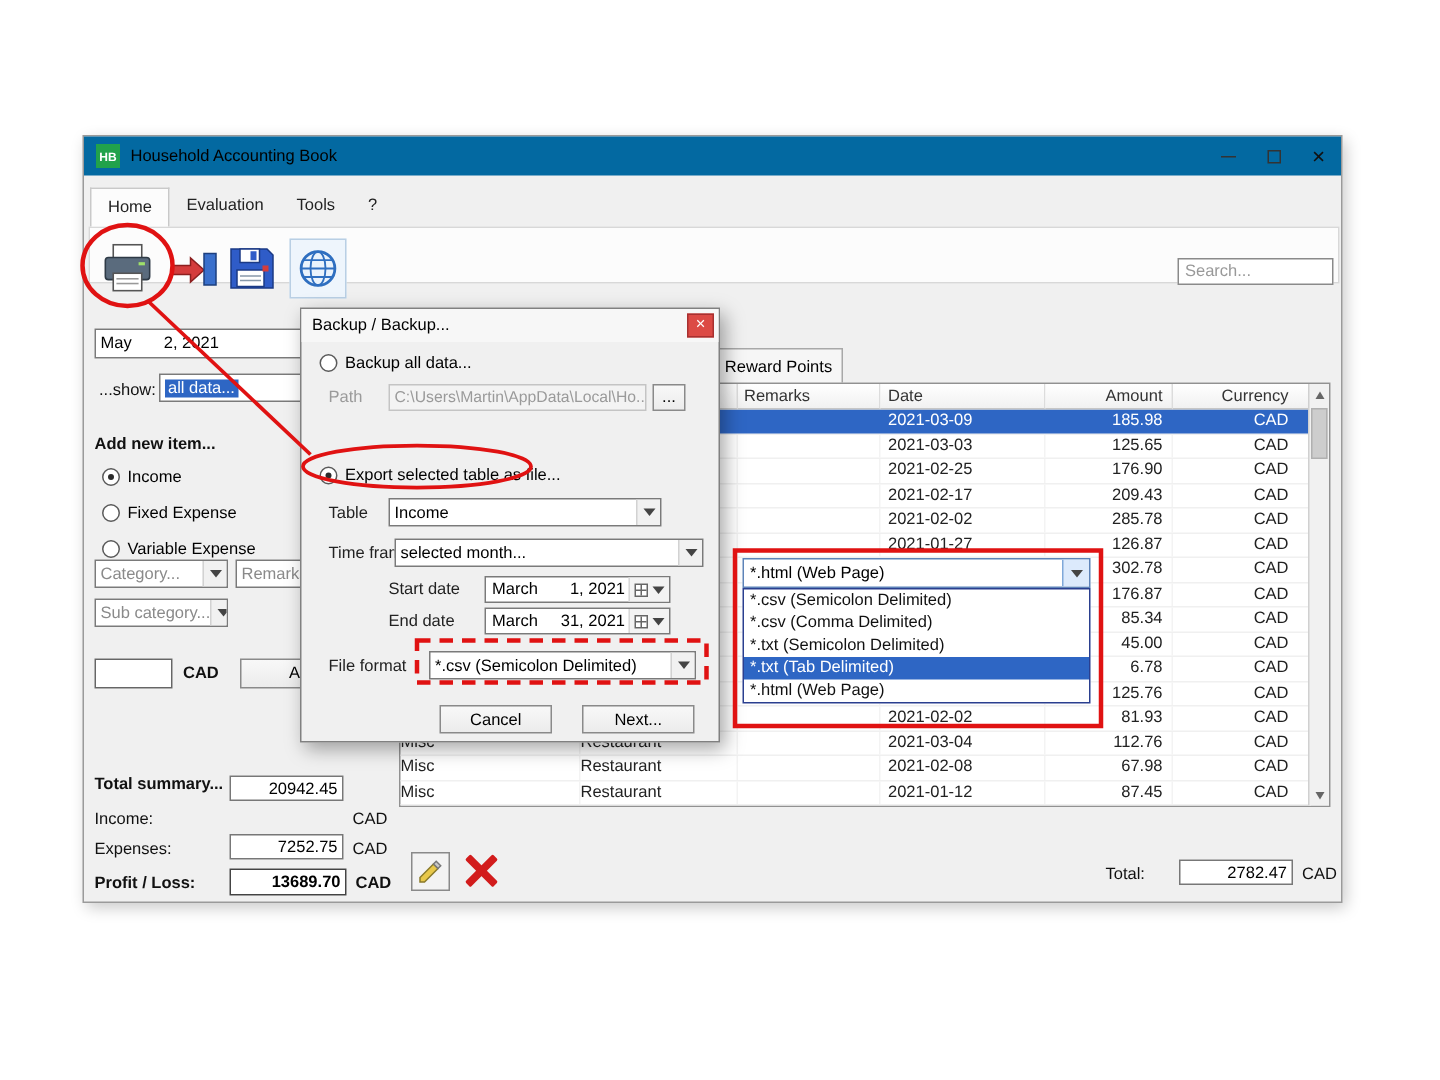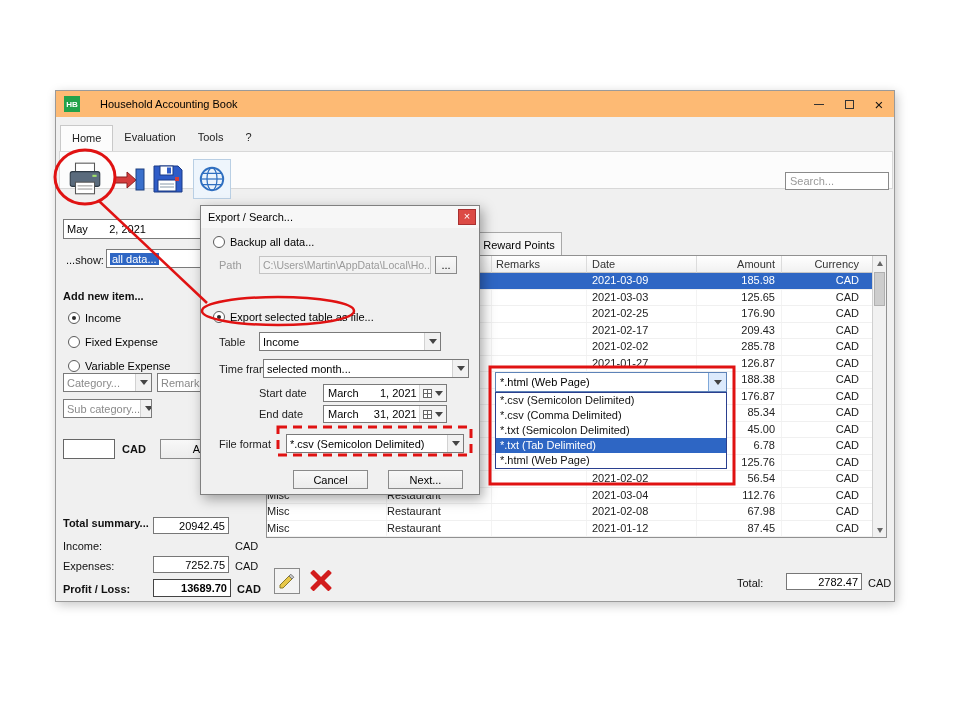--- a/index.html
+++ b/index.html
@@ -1,21 +1,21 @@
 <!DOCTYPE html>
 <html><head>
 <meta charset="utf-8">
 <style>
   *{margin:0;padding:0;box-sizing:border-box}
   html,body{width:960px;height:720px;background:#fff;font-family:"Liberation Sans",sans-serif;overflow:hidden}
   .stage{position:absolute;left:0;top:0;width:960px;height:720px;background:#fff}
 
   
   .window{position:absolute;left:55px;top:90px;width:840px;height:512px;background:#f0f0f0;border:1px solid #9a9a9a;box-shadow:2px 3px 10px rgba(0,0,0,.22)}
-  .titlebar{position:absolute;left:0;top:0;width:100%;height:26px;background:#fdba74;display:flex;align-items:center;padding-left:8px;gap:20px}
+  .titlebar{position:absolute;left:0;top:0;width:100%;height:26px;background:#0369a1;display:flex;align-items:center;padding-left:8px;gap:7px}
   .app-icon{width:16px;height:16px;background:#21a24b;color:#fff;font-size:8px;font-weight:bold;display:flex;align-items:center;justify-content:center;flex:none}
   .title-text{font-size:11px;color:#000}
   .win-controls{margin-left:auto;display:flex;height:26px}
   .win-btn{width:30px;display:flex;align-items:center;justify-content:center;cursor:default}
   .min-glyph{display:block;width:10px;height:1px;background:#333}
   .max-glyph{display:block;width:9px;height:9px;border:1px solid #333}
   .close-glyph{font-size:15px;line-height:1;color:#111}
 
   .tabstrip{position:absolute;left:4px;top:34px;height:26px;display:flex}
   .tab{padding:6px 11px 0 11px;font-size:11px;color:#222}
@@ -296,21 +296,21 @@
             <span class="td c2"></span>
             <span class="td c3">2021-01-27</span>
             <span class="td c4">126.87</span>
             <span class="td c5">CAD</span>
           </div>
           <div class="tr">
             <span class="td c0"></span>
             <span class="td c1"></span>
             <span class="td c2"></span>
             <span class="td c3"></span>
-            <span class="td c4">188.38</span>
+            <span class="td c4">302.78</span>
             <span class="td c5">CAD</span>
           </div>
           <div class="tr">
             <span class="td c0"></span>
             <span class="td c1"></span>
             <span class="td c2"></span>
             <span class="td c3"></span>
             <span class="td c4">176.87</span>
             <span class="td c5">CAD</span>
           </div>
@@ -344,21 +344,21 @@
             <span class="td c2"></span>
             <span class="td c3"></span>
             <span class="td c4">125.76</span>
             <span class="td c5">CAD</span>
           </div>
           <div class="tr">
             <span class="td c0"></span>
             <span class="td c1"></span>
             <span class="td c2"></span>
             <span class="td c3">2021-02-02</span>
-            <span class="td c4">56.54</span>
+            <span class="td c4">81.93</span>
             <span class="td c5">CAD</span>
           </div>
           <div class="tr">
             <span class="td c0">Misc</span>
             <span class="td c1">Restaurant</span>
             <span class="td c2"></span>
             <span class="td c3">2021-03-04</span>
             <span class="td c4">112.76</span>
             <span class="td c5">CAD</span>
           </div>
@@ -404,21 +404,21 @@
 
     <div class="lbl" style="left:681px;top:486px">Total:</div>
     <div class="valbox" style="left:730px;top:482px;width:76px">
         <span>2782.47</span>
       </div>
     <div class="lbl" style="left:812px;top:486px">CAD</div>
   </div>
 
   <div class="dialog">
     <div class="dlg-title">
-      <span>Export / Search...</span>
+      <span>Backup / Backup...</span>
     </div>
     <div class="dlg-close">
       <span>×</span>
     </div>
 
     <div class="radio-row" style="left:12px;top:29px">
       <span class="rdot"></span>
       <span>Backup all data...</span>
     </div>
 

